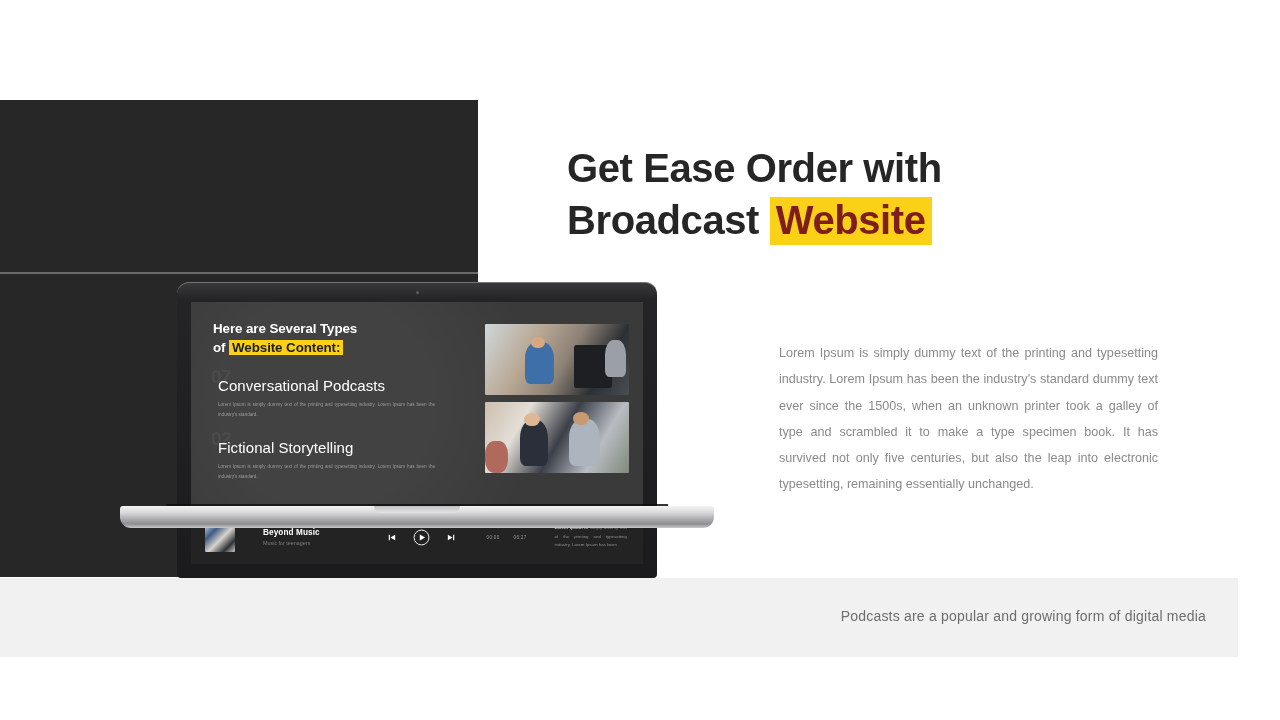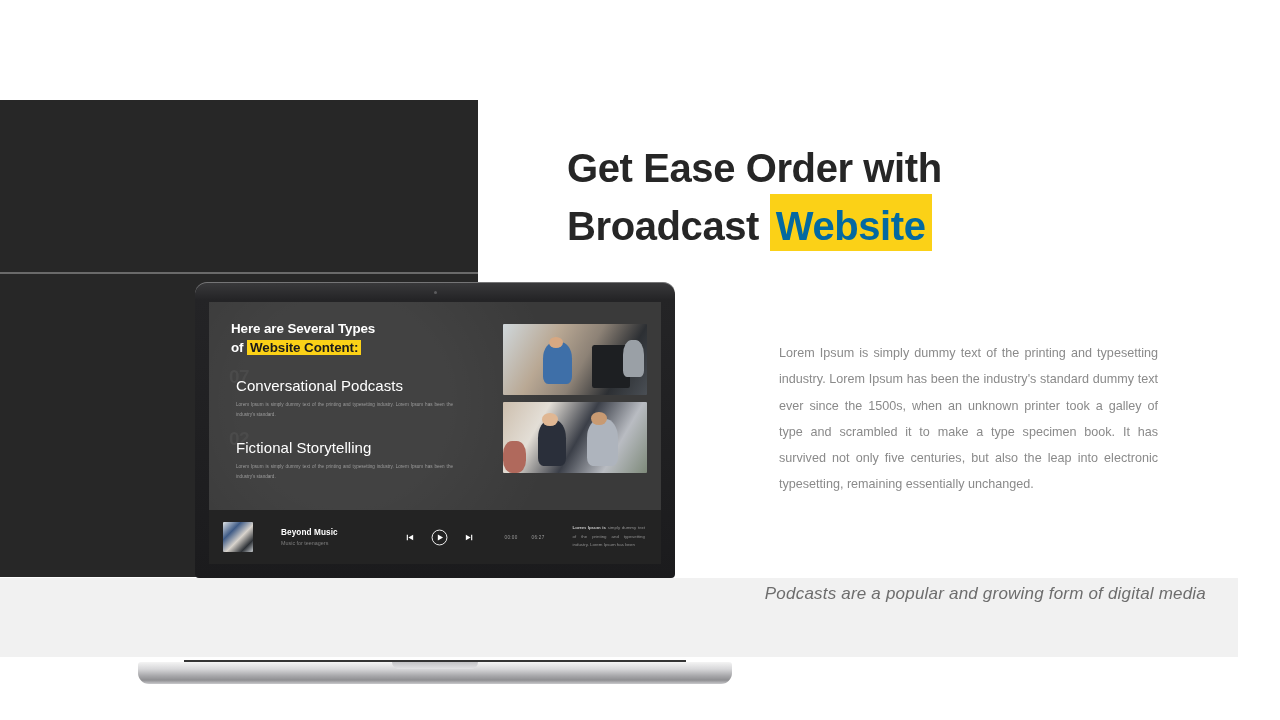--- a/index.html
+++ b/index.html
@@ -20,44 +20,43 @@
     position:absolute; left:0; top:172px; width:478px; height:2px;
     background:#6a6a6a;
   }
 
   
   .gray-bar{
     position:absolute; left:0; top:578px; width:1238px; height:79px;
     background:#f1f1f1;
   }
   .gray-bar-caption{
-    position:absolute; right:74px; top:584px;
-    font-size:17px; color:#6d6d6d; letter-spacing:.2px;
+    position:absolute; right:74px; top:608px;
+    font-size:14px; color:#6d6d6d; letter-spacing:.2px;
     white-space:nowrap;
-    font-style:italic;
   }
 
   
   .headline{
     position:absolute; left:567px; top:142px; width:520px;
     font-size:40px; line-height:52px; font-weight:700;
     color:#262626; letter-spacing:-.4px;
   }
   .headline .hl{
-    background:#fbd117; color:#0369a1;
-    padding:9px 6px 2px 6px; display:inline-block; line-height:46px;
+    background:#fbd117; color:#7f1d1d;
+    padding:0 6px 2px 6px; display:inline-block; line-height:46px;
   }
   .body-copy{
     position:absolute; left:779px; top:340px; width:379px;
     font-size:12.6px; line-height:26.3px; color:#8a8a8a;
     text-align:justify;
   }
 
   
-  .laptop{ position:absolute; left:138px; top:282px; width:594px; height:402px; }
+  .laptop{ position:absolute; left:120px; top:282px; width:594px; height:246px; }
 
   .lid{
     position:absolute; left:57px; top:0; width:480px; height:296px;
     background:linear-gradient(180deg,#3a3a3c 0%,#242426 6%,#1b1b1d 100%);
     border-radius:12px 12px 4px 4px;
     box-shadow:inset 0 1px 0 rgba(255,255,255,.30);
   }
   .bezel-cam{
     position:absolute; left:50%; top:9px; width:3px; height:3px;
     margin-left:-1.5px; border-radius:50%;

